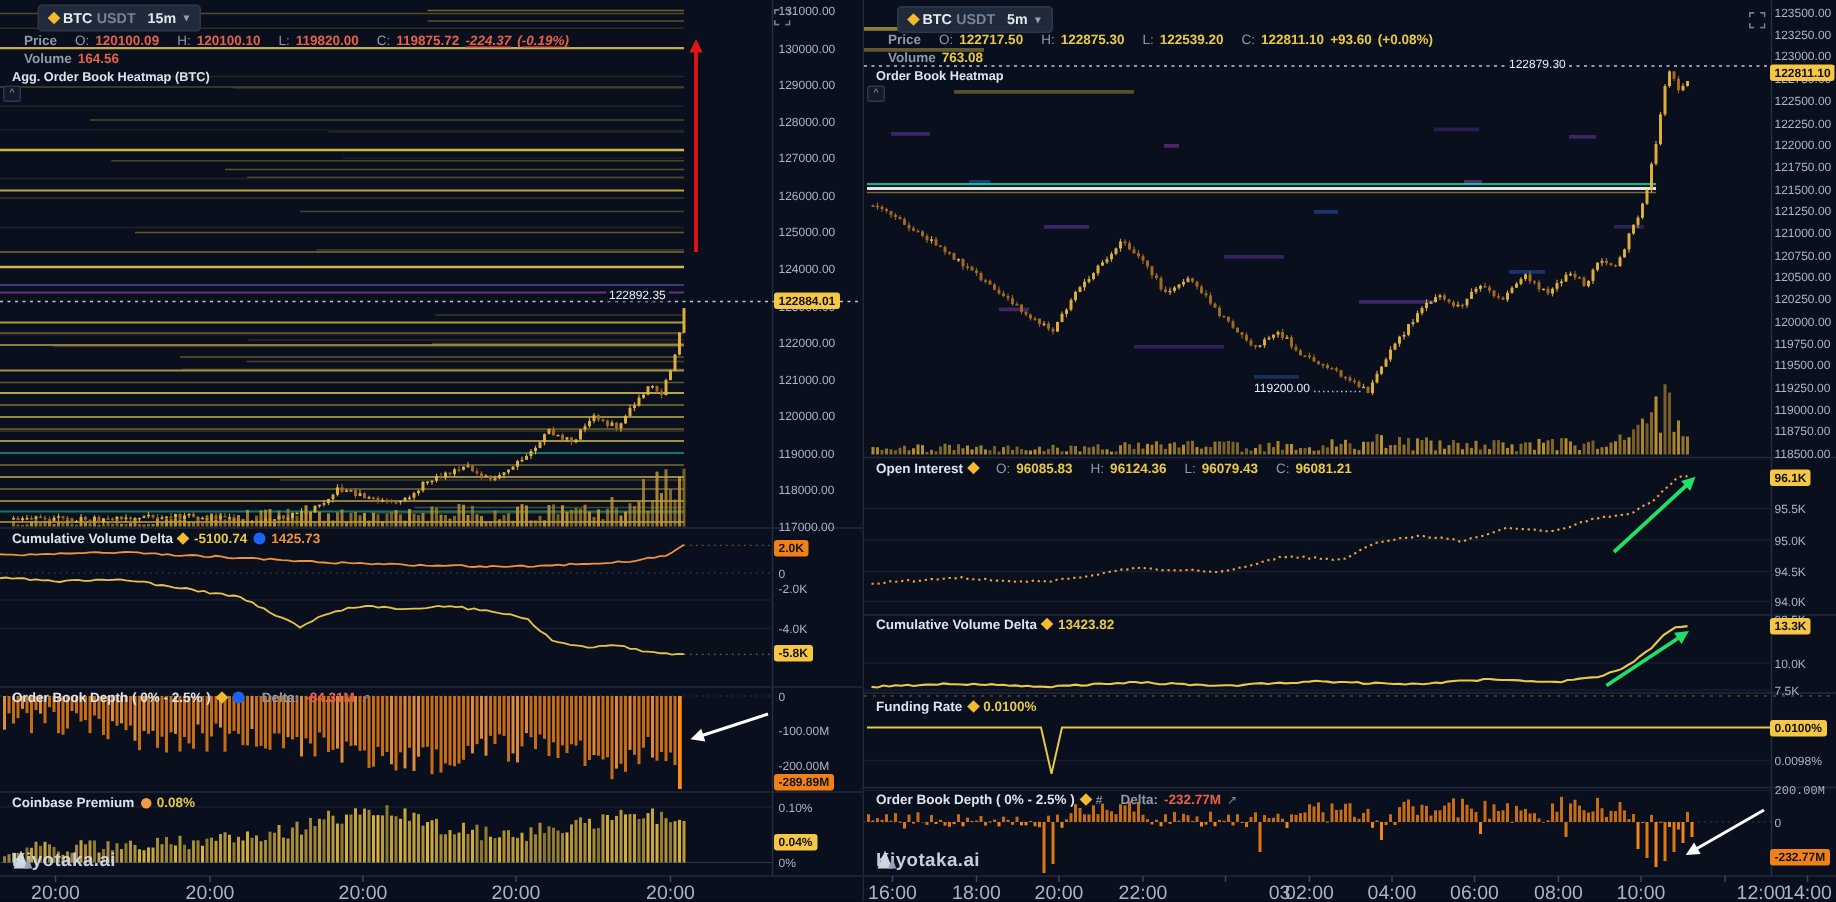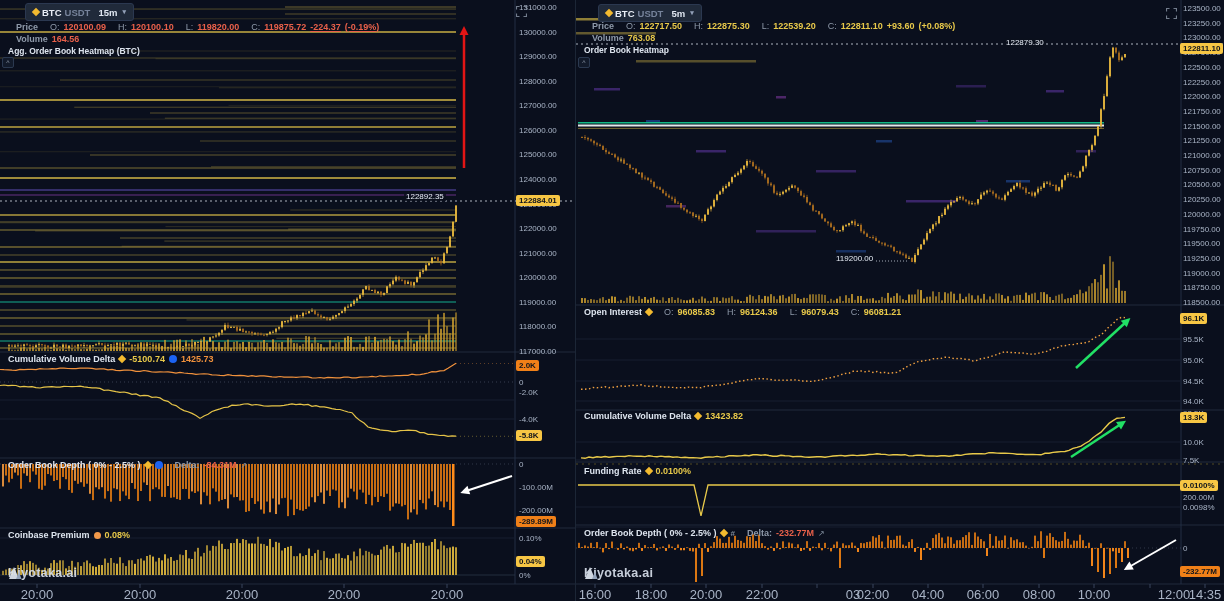--- a/index.html
+++ b/index.html
@@ -22,21 +22,21 @@
   .chip .intv { margin-left:5px; color:#dfe6f0; }
   .chip .caret { color:#93a1b8; font-size:7px; margin-left:2px; }
   .bdia { width:6px; height:6px; background:#f3ba2f; transform:rotate(45deg); display:inline-block; flex:none; }
   .ccir { width:8px; height:8px; border-radius:50%; background:#1c63f2; display:inline-block; flex:none;
           color:#fff; font-size:6px; line-height:8px; text-align:center; font-weight:bold; }
   .odot { width:7px; height:7px; border-radius:50%; background:#f2994a; display:inline-block; flex:none; }
   .hdr { position:absolute; display:flex; align-items:center; gap:4px; font-size:9px; z-index:4; white-space:nowrap; }
   .b { font-weight:bold; }
   .vgray { color:#8e99a9;padding-left:8px; } .vwhite { color:#dde4ee; font-weight:bold; }
   .vy { color:#e8c94a; } .vo { color:#f0913c; } .vr { color:#e8604a; }
-  .u { text-decoration:underline; }
+  .u { text-decoration:underline;font-style:italic; }
   .linkic { color:#7e8a9a; font-size:8px; }
   .hashic { color:#7e8a9a; font-size:8px; font-weight:bold; }
   .t { position:absolute; font-size:8px; color:#a9b4c6; white-space:nowrap; z-index:3; }
   .tt { position:absolute; font-size:13px; color:#a9b4c6; white-space:nowrap; transform:translateX(-50%); z-index:3; }
   .badge {
     position:absolute; font-size:8px; font-weight:bold; color:#10141c;
     height:11px; line-height:11px; padding:0 3px; border-radius:2px; z-index:6; white-space:nowrap;
   }
   .bg-y { background:#f7c644; } .bg-o { background:#f08018; }
   .note { position:absolute; font-size:8px; color:#e6ecf5; z-index:5; background:rgba(10,15,29,.8); padding:0 2px; white-space:nowrap; }
@@ -1895,28 +1895,28 @@
       <div class="t" style="left: 607px; top: 283.3px;">118750.00</div>
       <div class="t" style="left: 607px; top: 298px;">118500.00</div>
       <div class="t" style="left: 607px; top: 335px;">95.5K</div>
       <div class="t" style="left: 607px; top: 356px;">95.0K</div>
       <div class="t" style="left: 607px; top: 377px;">94.5K</div>
       <div class="t" style="left: 607px; top: 397px;">94.0K</div>
       <div class="t" style="left: 607px; top: 409px;">93.5K</div>
       <div class="t" style="left: 607px; top: 438px;">10.0K</div>
       <div class="t" style="left: 607px; top: 456px;">7.5K</div>
       <div class="t" style="left: 607px; top: 503px;">0.0098%</div>
-      <div class="t" style="left: 607px; top: 493px;">200.00M</div>
+      <div class="t" style="left: 607px; top: 523px; font-family: Liberation Mono, monospace;">200.00M</div>
       <div class="t" style="left: 607px; top: 544px;">0</div>
       <div class="tt" style="left: 19px; top: 587px;">16:00</div>
       <div class="tt" style="left: 75px; top: 587px;">18:00</div>
       <div class="tt" style="left: 130px; top: 587px;">20:00</div>
       <div class="tt" style="left: 186px; top: 587px;">22:00</div>
       <div class="tt" style="left: 241px; top: 587px; margin-left: 36px;">03</div>
       <div class="tt" style="left: 297px; top: 587px;">02:00</div>
       <div class="tt" style="left: 352px; top: 587px;">04:00</div>
       <div class="tt" style="left: 407px; top: 587px;">06:00</div>
       <div class="tt" style="left: 463px; top: 587px;">08:00</div>
       <div class="tt" style="left: 518px; top: 587px;">10:00</div>
       <div class="tt" style="left: 598px; top: 587px;">12:00</div>
-      <div class="tt" style="left: 629px; top: 587px;">14:35</div>
+      <div class="tt" style="left: 629px; top: 587px;">14:00</div>
     </div>
 </div>
 
 </body></html>

